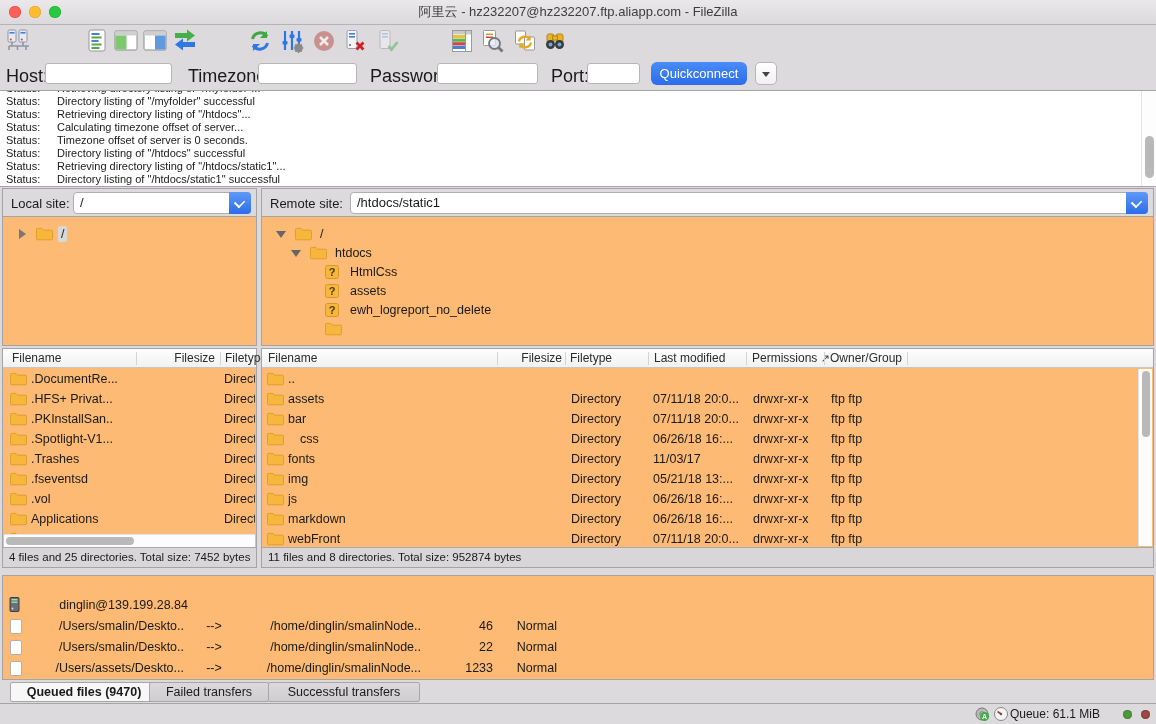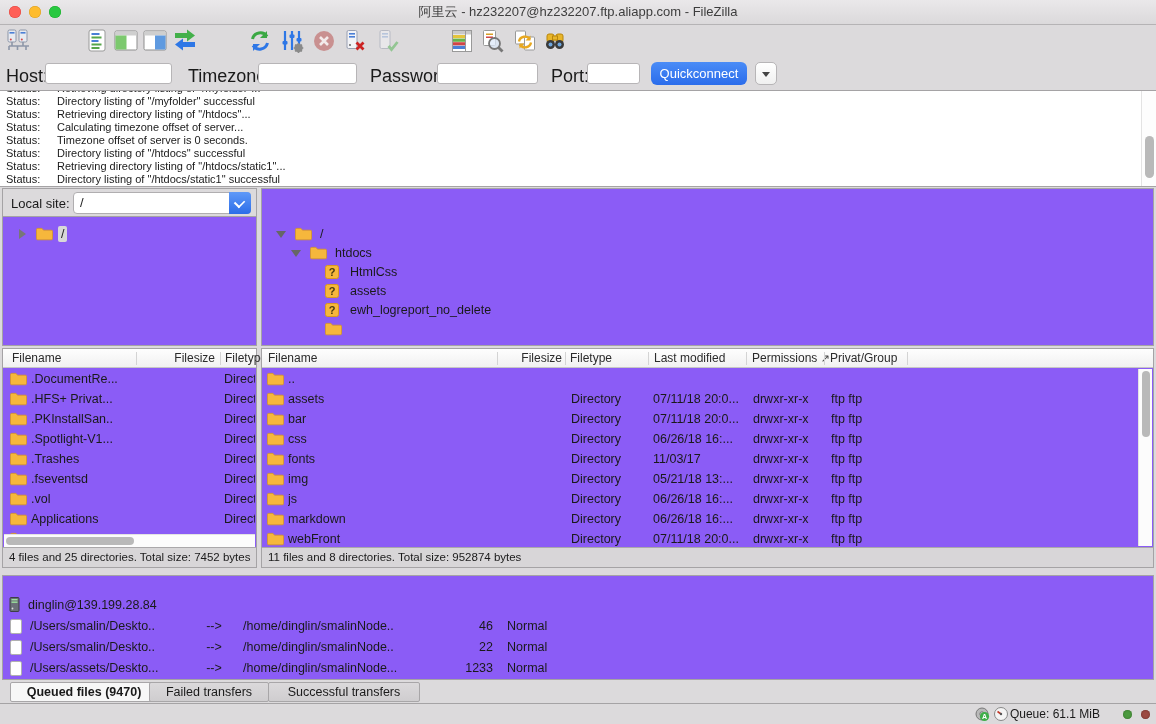--- a/index.html
+++ b/index.html
@@ -29,21 +29,21 @@
 
 .log { position:absolute; top:90px; left:0; width:1156px; height:97px; background:#fff; border-top:1px solid #a5a3a5; border-bottom:1px solid #a5a3a5; overflow:hidden; }
 .loginner { position:absolute; top:-9px; left:0; right:16px; }
 .logline { position:relative; height:13px; line-height:13px; font-size:11px; white-space:nowrap; }
 .logline .lab { position:absolute; left:6px; }
 .logline .msg { position:absolute; left:57px; }
 .log-scroll { position:absolute; right:0; top:0; bottom:0; width:15px; background:#fdfdfd; border-left:1px solid #e3e3e3; }
 .log-thumb { position:absolute; left:3px; top:45px; width:9px; height:42px; border-radius:4.5px; background:#b9b9b9; }
 
 
-.pane { position:absolute; background:#8b5cf6; border:1px solid #a5a3a5; }
+.pane { position:absolute; background:#fdba74; border:1px solid #a5a3a5; }
 #local-tree-pane { left:2px; top:188px; width:255px; height:158px; }
 #remote-tree-pane { left:261px; top:188px; width:893px; height:158px; }
 .pane-head { position:absolute; top:0; left:0; right:0; height:28px; background:#dcdadc; border-bottom:1px solid #a5a3a5; }
 .ph-label { position:absolute; top:7px; left:8px; font-size:13px; }
 .combo { position:absolute; top:3px; height:22px; background:#fff; border:1px solid #b0aeb0; border-radius:4px; }
 .combo .val { font-size:13px; line-height:20px; padding-left:6px; white-space:nowrap; overflow:hidden; }
 .combo .dd { position:absolute; right:-1px; top:-1px; width:22px; height:22px; background:linear-gradient(#5f99f8,#2c6de8); border-radius:0 4px 4px 0; }
 .combo .dd:after { content:""; position:absolute; left:5.5px; top:8px; width:7px; height:7px; border-left:2px solid #fff; border-bottom:2px solid #fff; transform:rotate(-45deg) scale(1,.8); margin-top:-2px; }
 .tree { position:absolute; top:29px; bottom:1px; left:1px; right:1px; overflow:hidden; padding-top:6px; }
 .trow { display:flex; align-items:center; height:19px; }
@@ -67,21 +67,21 @@
 .ficon { position:absolute; top:3px; }
 .pane-foot { position:absolute; left:0; right:0; bottom:0; height:20px; background:#d8d6d8; border-top:1px solid #aaa8aa; font-size:11.5px; line-height:19px; padding-left:6px; white-space:nowrap; overflow:hidden; }
 .hscroll { position:absolute; left:1px; right:1px; bottom:20px; height:13px; background:#fcfcfc; border-top:1px solid #e3e3e3; }
 .hthumb { position:absolute; left:2px; top:2px; width:128px; height:8px; border-radius:4px; background:#b9b9b9; }
 .vscroll { position:absolute; right:1px; top:20px; bottom:21px; width:14px; background:#fcfcfc; border-left:1px solid #e3e3e3; }
 .vthumb { position:absolute; left:2.5px; top:2px; width:8px; height:66px; border-radius:4px; background:#b9b9b9; }
 
 
 #queue-pane { left:2px; top:575px; width:1152px; height:105px; }
 .qrow { position:relative; height:21px; }
-.qcell { position:absolute; top:0; line-height:21px; font-size:12.5px; white-space:nowrap; overflow:hidden; }
+.qcell { position:absolute; top:0; line-height:21px; font-size:12.5px; white-space:nowrap; overflow:hidden;text-align:right; }
 
 
 .tabsrow { position:absolute; top:681px; left:0; width:1156px; height:22px; }
 .tab { position:absolute; top:1px; height:20px; border:1px solid #a8a6a8; background:linear-gradient(#dbd9db,#cfcdcf); font-size:12.5px; text-align:center; line-height:18px; border-radius:2px; }
 .tab.active { background:#f7f7f7; font-weight:bold; }
 
 
 .statusbar { position:absolute; top:703px; left:0; width:1156px; height:21px; background:#dcdadc; border-top:1px solid #a5a3a5; }
 .sb-queue { position:absolute; right:56px; top:3px; font-size:12px; }
 .led { position:absolute; top:6px; width:9px; height:9px; border-radius:50%; }
@@ -294,20 +294,27 @@
         </span>
         <span class="ticon"><svg width="17" height="14" viewBox="0 0 17 14">
             <path fill="#f6b73c" stroke="#d9981f" stroke-width="0.8" d="M0.5 2.6 Q0.5 1.4 1.6 1.4 L6 1.4 L7.5 3.2 L15.4 3.2 Q16.5 3.2 16.5 4.3 L16.5 11.6 Q16.5 12.8 15.4 12.8 L1.6 12.8 Q0.5 12.8 0.5 11.6 Z"></path>
           </svg></span>
         <span class="tlabel sel-inactive">/</span>
       </div>
     </div>
 </div>
 
 <div class="pane" id="remote-tree-pane">
+  <div class="pane-head">
+    <span class="ph-label">Remote site:</span>
+    <div class="combo" style="left:88px;right:5px">
+      <div class="val">/htdocs/static1</div>
+      <div class="dd"></div>
+    </div>
+  </div>
   <div class="tree" id="remote-tree">
       <div class="trow">
         <span class="arrow-slot" style="margin-left:13px">
           <span class="tri-d"></span>
         </span>
         <span class="ticon"><svg width="17" height="14" viewBox="0 0 17 14">
             <path fill="#f6b73c" stroke="#d9981f" stroke-width="0.8" d="M0.5 2.6 Q0.5 1.4 1.6 1.4 L6 1.4 L7.5 3.2 L15.4 3.2 Q16.5 3.2 16.5 4.3 L16.5 11.6 Q16.5 12.8 15.4 12.8 L1.6 12.8 Q0.5 12.8 0.5 11.6 Z"></path>
           </svg></span>
         <span class="tlabel">/</span>
       </div>
@@ -432,21 +439,21 @@
   <div class="pane-foot">4 files and 25 directories. Total size: 7452 bytes</div>
 </div>
 
 <div class="pane" id="remote-files-pane">
   <div class="colhead" id="remote-colhead">
       <span class="col" style="left:6px;">Filename</span>
       <span class="col" style="left:240px;width:60px;text-align:right;">Filesize</span>
       <span class="col" style="left:308px;">Filetype</span>
       <span class="col" style="left:392px;">Last modified</span>
       <span class="col" style="left:490px;">Permissions <span style="font-size:11px;color:#444">↗</span></span>
-      <span class="col" style="left:568px;">Privat/Group</span>
+      <span class="col" style="left:568px;">Owner/Group</span>
       <span class="cdiv" style="left:235px"></span>
       <span class="cdiv" style="left:303px"></span>
       <span class="cdiv" style="left:386px"></span>
       <span class="cdiv" style="left:484px"></span>
       <span class="cdiv" style="left:562px"></span>
       <span class="cdiv" style="left:645px"></span>
     </div>
   <div class="rows" id="remote-rows" style="top:20px;bottom:21px;right:15px">
       <div class="frow">
         <span class="ficon" style="left:4px"><svg width="17" height="14" viewBox="0 0 17 14">
@@ -475,21 +482,21 @@
         <span class="fcell" style="left:25px;width:205px">bar</span>
         <span class="fcell" style="left:308px;width:76px">Directory</span>
         <span class="fcell" style="left:390px;width:92px">07/11/18 20:0...</span>
         <span class="fcell" style="left:490px;width:70px">drwxr-xr-x</span>
         <span class="fcell" style="left:568px;width:75px">ftp ftp</span>
       </div>
       <div class="frow">
         <span class="ficon" style="left:4px"><svg width="17" height="14" viewBox="0 0 17 14">
             <path fill="#f6b73c" stroke="#d9981f" stroke-width="0.8" d="M0.5 2.6 Q0.5 1.4 1.6 1.4 L6 1.4 L7.5 3.2 L15.4 3.2 Q16.5 3.2 16.5 4.3 L16.5 11.6 Q16.5 12.8 15.4 12.8 L1.6 12.8 Q0.5 12.8 0.5 11.6 Z"></path>
           </svg></span>
-        <span class="fcell" style="left:25px;width:205px">css</span>
+        <span class="fcell" style="left:37px;width:205px">css</span>
         <span class="fcell" style="left:308px;width:76px">Directory</span>
         <span class="fcell" style="left:390px;width:92px">06/26/18 16:...</span>
         <span class="fcell" style="left:490px;width:70px">drwxr-xr-x</span>
         <span class="fcell" style="left:568px;width:75px">ftp ftp</span>
       </div>
       <div class="frow">
         <span class="ficon" style="left:4px"><svg width="17" height="14" viewBox="0 0 17 14">
             <path fill="#f6b73c" stroke="#d9981f" stroke-width="0.8" d="M0.5 2.6 Q0.5 1.4 1.6 1.4 L6 1.4 L7.5 3.2 L15.4 3.2 Q16.5 3.2 16.5 4.3 L16.5 11.6 Q16.5 12.8 15.4 12.8 L1.6 12.8 Q0.5 12.8 0.5 11.6 Z"></path>
           </svg></span>
         <span class="fcell" style="left:25px;width:205px">fonts</span>

